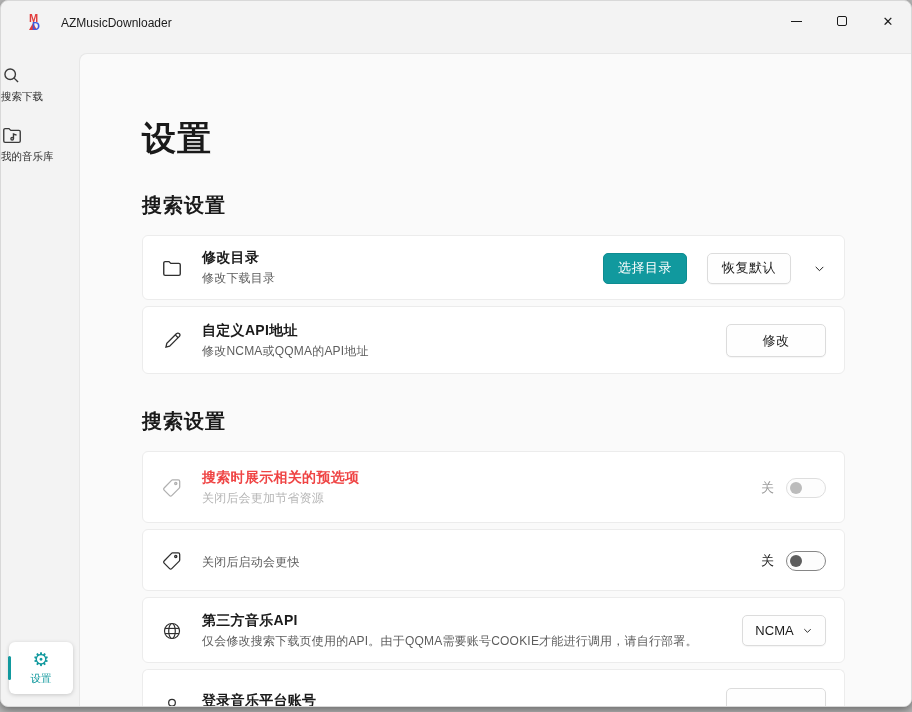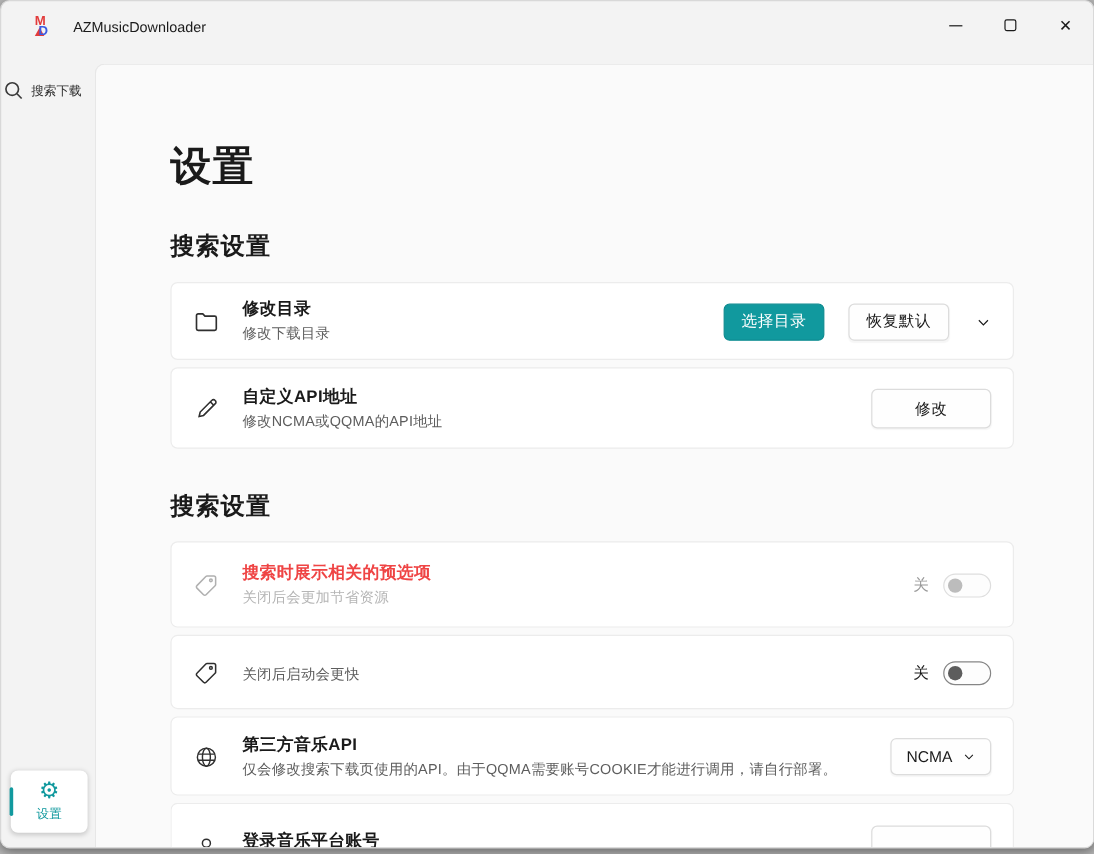--- a/index.html
+++ b/index.html
@@ -32,22 +32,22 @@
     border-bottom:7px solid #e23b3b; }
   .app-title { margin-left:12px; font-size:12px; color:#1b1b1b; }
   .win-controls { position:absolute; right:0; top:0; height:44px; display:flex; }
   .win-btn { width:46px; height:40px; display:flex; align-items:center; justify-content:center; cursor:default; }
   .glyph-min { width:11px; height:1px; background:#1a1a1a; display:block; }
   .glyph-max { width:10px; height:10px; border:1px solid #1a1a1a; border-radius:2px; display:block; }
   .glyph-close { font-size:13px; color:#1a1a1a; line-height:1; }
   
   .nav-rail { position:absolute; left:0; top:44px; bottom:0; width:78px; }
   .nav-item {
-    width:78px; margin-top:20px; display:flex; flex-direction:row;
-    align-items:center; gap:4px; color:#2c2c2c;
+    width:78px; margin-top:20px; display:flex; flex-direction:column;
+    align-items:flex-start; gap:4px; color:#2c2c2c;
   }
   .nav-item svg { stroke:#3a3a3a; }
   .nav-label { font-size:10.5px; color:#2c2c2c; }
   .nav-item-settings {
     position:absolute; left:8px; bottom:12px; width:64px; height:52px;
     background:#ffffff; border-radius:6px; box-shadow:0 1px 4px rgba(0,0,0,.18);
     display:flex; flex-direction:column; align-items:center; justify-content:center; gap:2px;
   }
   .nav-indicator {
     position:absolute; left:-1px; top:14px; width:3px; height:24px;
@@ -137,20 +137,28 @@
   </div>
 
   <div class="nav-rail">
     <div class="nav-item">
       <svg width="21" height="21" viewBox="0 0 24 24" fill="none" stroke-width="1.6">
         <circle cx="10.5" cy="10.5" r="6"></circle>
           <line x1="15" y1="15" x2="19.5" y2="19.5"></line>
       </svg>
       <span class="nav-label">搜索下载</span>
     </div>
+    <div class="nav-item">
+      <svg width="22" height="22" viewBox="0 0 24 24" fill="none" stroke-width="1.5">
+        <path d="M3 18.5 V6.5 a1.5 1.5 0 0 1 1.5 -1.5 h4.2 l2 2 h8.8 a1.5 1.5 0 0 1 1.5 1.5 v10 a1.5 1.5 0 0 1 -1.5 1.5 h-15 a1.5 1.5 0 0 1 -1.5 -1.5 Z"></path>
+        <circle cx="12.2" cy="16" r="1.4"></circle>
+        <path d="M13.6 16 v-5 l3.4 1.2"></path>
+      </svg>
+      <span class="nav-label">我的音乐库</span>
+    </div>
     <div class="nav-item-settings">
       <span class="nav-indicator"></span>
       <span class="gear-glyph">⚙</span>
       <span class="nav-label">设置</span>
     </div>
   </div>
 
   <div class="content">
     <div class="page-title">设置</div>
 

